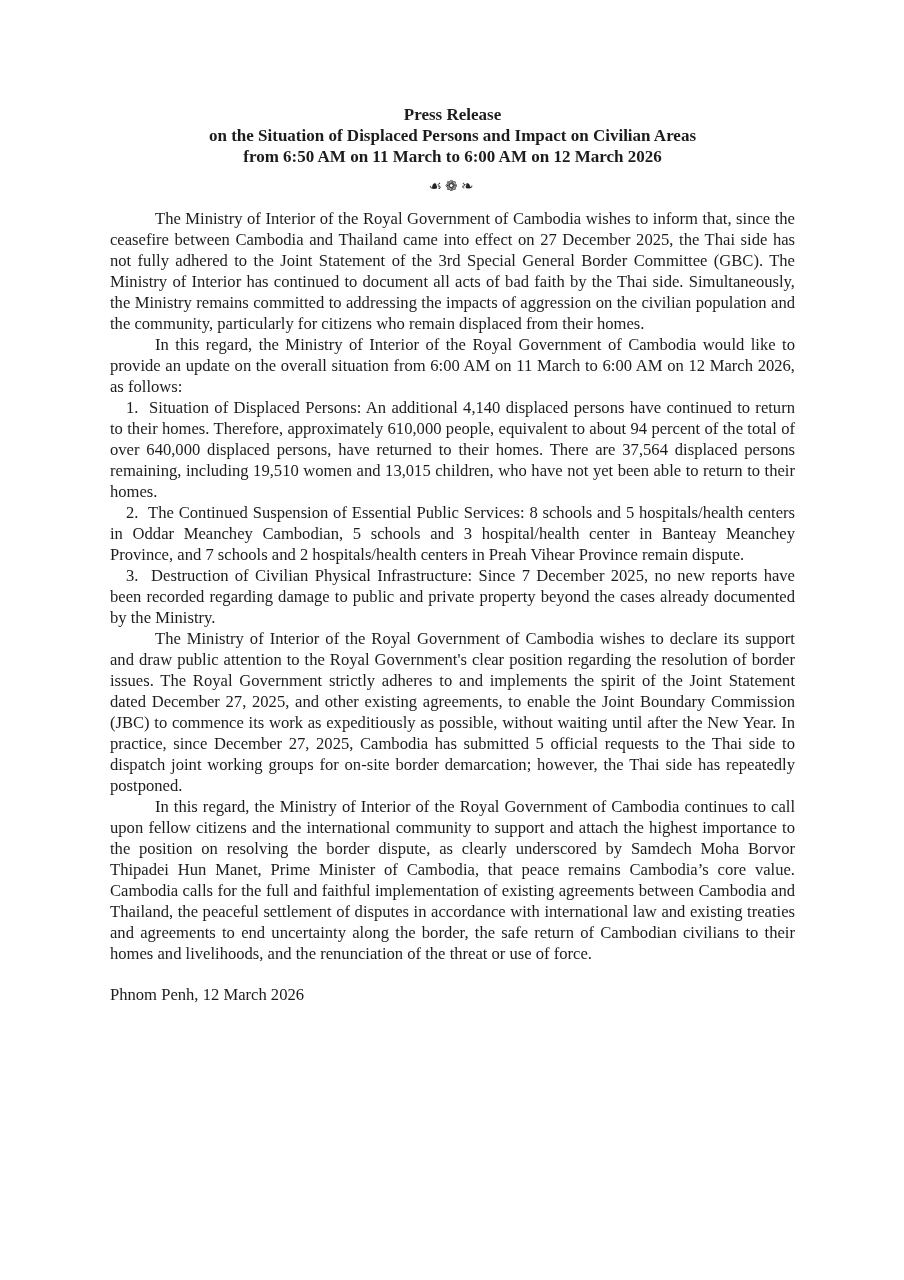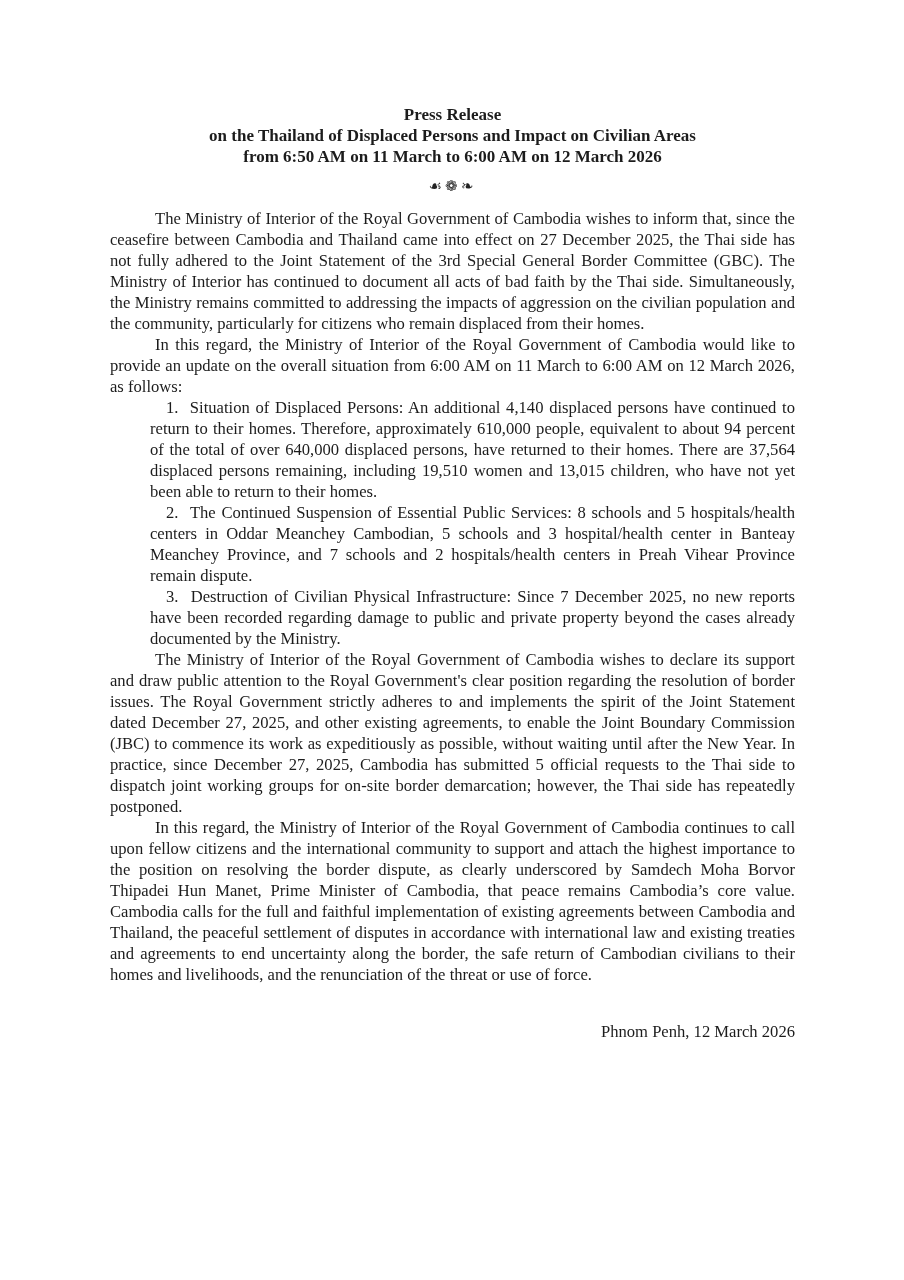--- a/index.html
+++ b/index.html
@@ -36,36 +36,35 @@
     letter-spacing: 3px;
     line-height: 21px;
     padding: 9px 0 11px 0;
     color: #222222;
   }
   .body-text p {
     margin: 0;
     text-align: justify;
   }
   .body-text p.indent { text-indent: 45px; }
-  .body-text p.list   { text-indent: 16px; margin-left: 40px; }
+  .body-text p.list   { text-indent: 16px; }
   .body-text b { font-weight: normal; }
   .dateline {
-    text-align: right;
-    margin-top: 36px;
+    margin-top: 20px;
     font-family: Liberation Serif, serif;
   }
 </style>
 </head>
 <body>
 
 <div class="page">
 
   <div class="title-block">
     <div>Press Release</div>
-    <div>on the Thailand of Displaced Persons and Impact on Civilian Areas</div>
+    <div>on the Situation of Displaced Persons and Impact on Civilian Areas</div>
     <div>from 6:50 AM on 11 March to 6:00 AM on 12 March 2026</div>
   </div>
 
   <div class="ornament">☙❁❧</div>
 
   <div class="body-text">
       <p class="indent"><b>The Ministry of Interior of the Royal Government of Cambodia</b><span> wishes to inform that, since the ceasefire between Cambodia and Thailand came into effect on 27 December 2025, the Thai side has not fully adhered to the Joint Statement of the 3rd Special General Border Committee (GBC). </span><b>The Ministry of Interior</b><span> has continued to document all acts of bad faith by the Thai side. Simultaneously, the Ministry remains committed to addressing the impacts of aggression on the civilian population and the community, particularly for citizens who remain displaced from their homes.</span></p>
       <p class="indent"><span>In this regard, </span><b>the Ministry of Interior of the Royal Government of Cambodia</b><span> would like to provide an update on the overall situation from 6:00 AM on 11 March to 6:00 AM on 12 March 2026, as follows:</span></p>
       <p class="list"><b>1.&nbsp;&nbsp;Situation of Displaced Persons:</b><span> An additional 4,140 displaced persons have continued to return to their homes. Therefore, approximately 610,000 people, equivalent to about 94 percent of the total of over 640,000 displaced persons, have returned to their homes. There are 37,564 displaced persons remaining, including 19,510 women and 13,015 children, who have not yet been able to return to their homes.</span></p>
       <p class="list"><b>2.&nbsp;&nbsp;The Continued Suspension of Essential Public Services:</b><span> 8 schools and 5 hospitals/health centers in </span><b>Oddar Meanchey Cambodian</b><span>, 5 schools and 3 hospital/health center in </span><b>Banteay Meanchey Province</b><span>, and 7 schools and 2 hospitals/health centers in </span><b>Preah Vihear Province</b><span> remain dispute.</span></p>

